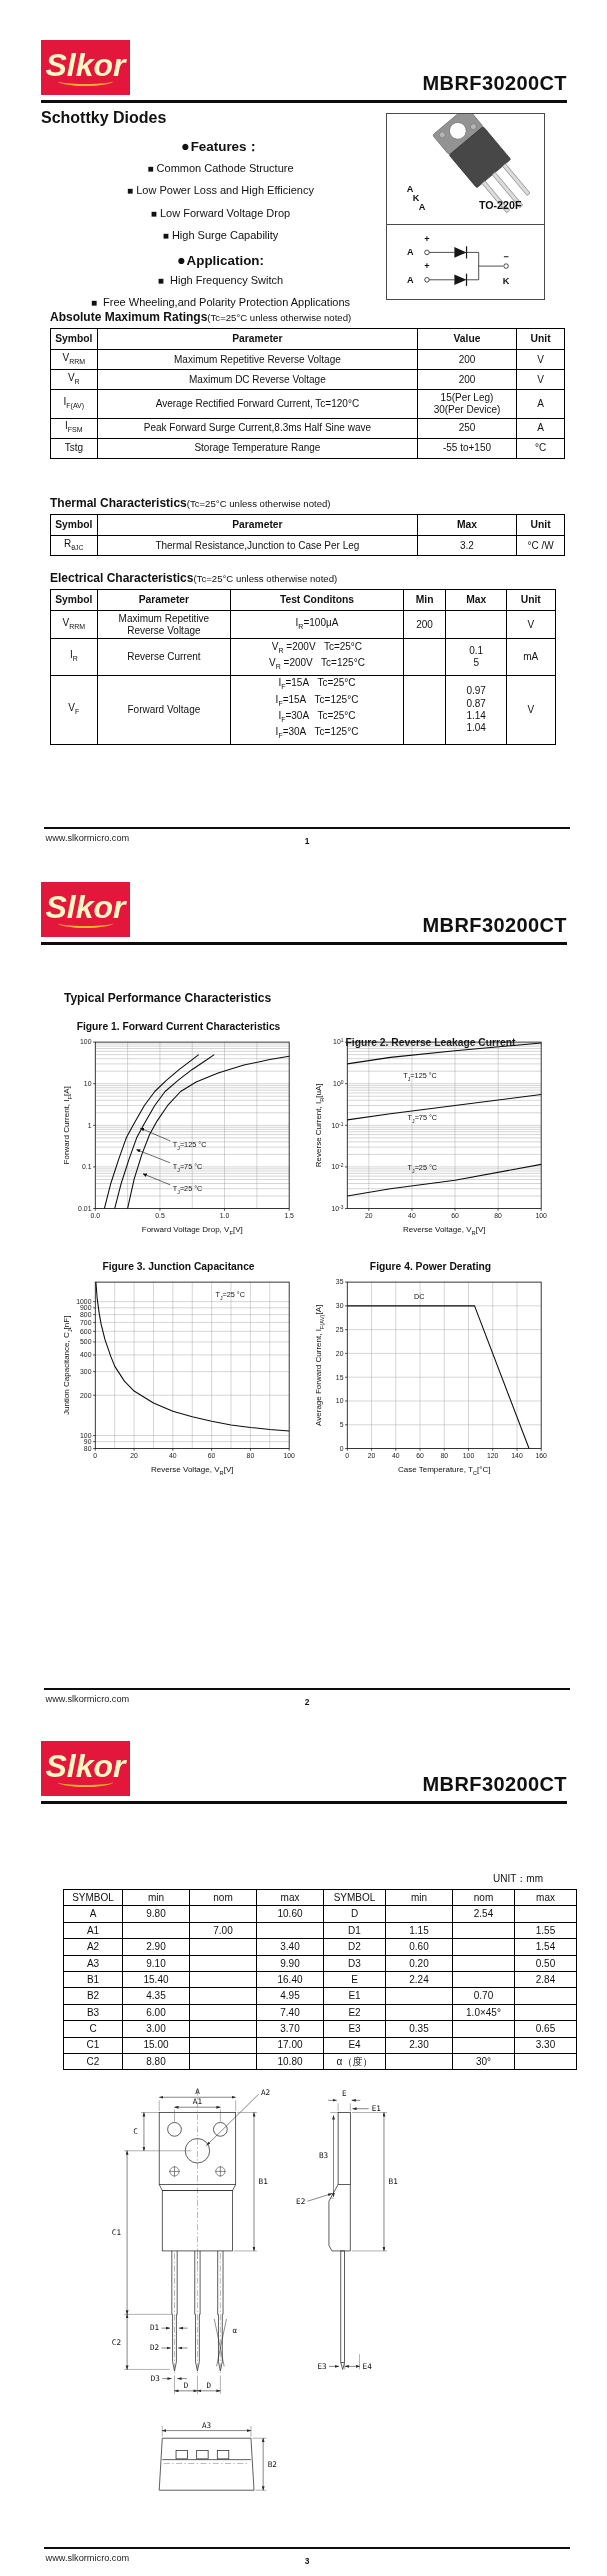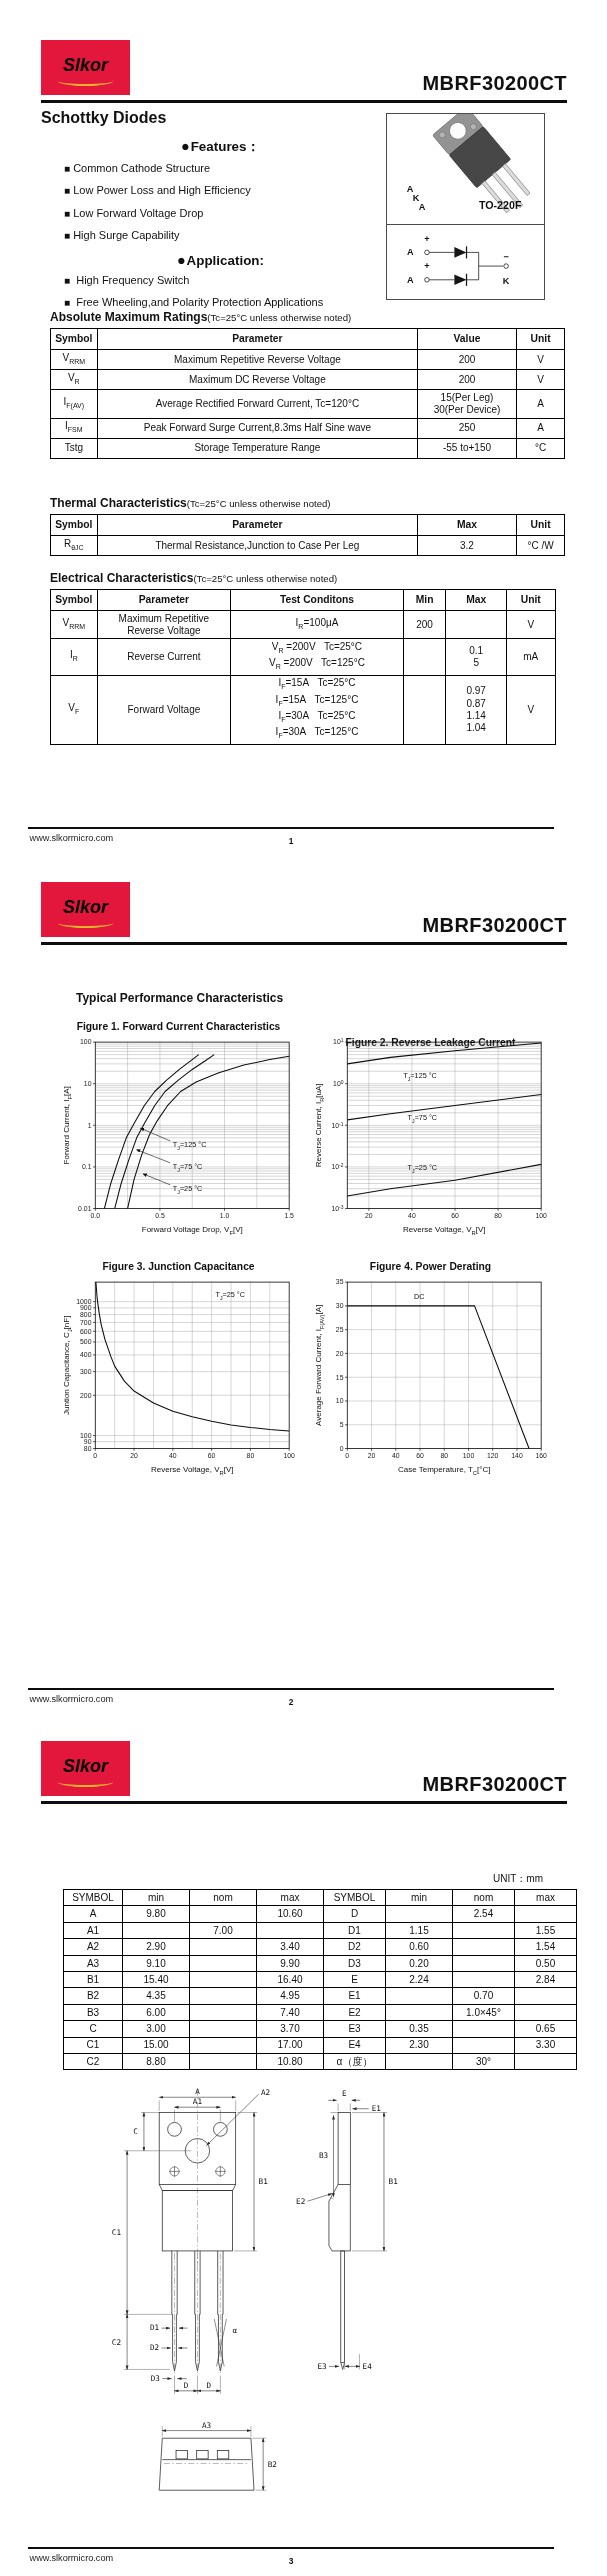--- a/index.html
+++ b/index.html
@@ -2,38 +2,38 @@
 <html style="font-size:12.2px"><head>
 <meta charset="utf-8">
 <style>
   html,body{margin:0;padding:0;background:#fff;}
   body{font-family:"Liberation Sans", sans-serif;color:#111;width:607px;}
   .page{position:relative;width:607px;height:859px;background:#fff;overflow:hidden;}
   
   .hdr{position:absolute;left:41px;width:526px;}
   .hdr .logo{position:absolute;left:0;top:0;width:89px;height:55px;background:#e3173c;
     display:flex;align-items:center;justify-content:center;}
-  .logo-text{font-style:italic;font-weight:bold;font-size:18px;color:#000000;position:relative;top:-2.3px;}
+  .logo-text{font-style:italic;font-weight:bold;font-size:32px;color:#fef9c3;position:relative;top:-2.3px;}
   .logo-swoosh{position:absolute;left:17px;bottom:9.2px;width:55px;height:7.6px;
     border-bottom:2.3px solid #f2b22c;border-radius:50%;}
   .hdr .part{position:absolute;right:0;bottom:7.6px;font-weight:bold;font-size:20px;letter-spacing:0.4px;}
   .hdr .rule,.ftr .rule{position:absolute;left:0;right:0;height:3.1px;background:#0d0d0d;}
   .hdr .rule{bottom:0;}
   
-  .ftr{position:absolute;left:28px;width:526px;height:23px;}
+  .ftr{position:absolute;left:44px;width:526px;height:23px;}
   .ftr .rule{top:0;height:2.3px;}
   .ftr .site{position:absolute;left:1.5px;top:6.1px;font-size:9.2px;color:#222;}
   .ftr .pg{position:absolute;left:0;right:0;top:9.2px;text-align:center;font-size:8.4px;font-weight:bold;}
   
   .subtitle{position:absolute;left:41px;top:109px;font-size:16px;font-weight:bold;}
   .feat{position:absolute;left:64px;top:138px;width:313px;font-size:11px;}
   .feat .h{font-size:13.4px;font-weight:bold;margin:0 0 6.1px 0;text-align:center;}
   .feat .h .dot{font-size:14.5px;margin-right:0.8px;}
   .feat ul{list-style:none;margin:0 0 4.6px 0;padding:0;}
-  .feat li{margin:0 0 9.2px 0;line-height:12.2px;}
+  .feat li{margin:0 0 9.2px 0;line-height:12.2px;text-align:center;}
   .feat .sq{font-size:10px;margin-right:3.1px;}
   .pkg-panel{position:absolute;left:386px;top:113px;width:159px;height:187px;border:1.5px solid #4a4a4a;box-sizing:border-box;background:#fff;}
   .pkg-top{height:111px;border-bottom:1.5px solid #4a4a4a;box-sizing:border-box;}
   .pkg-bot{height:73px;}
   .sec-title{position:absolute;left:50px;font-size:12px;font-weight:bold;}
   .sec-title .cond{font-weight:normal;font-size:9.6px;}
   table.dt{border-collapse:collapse;table-layout:fixed;position:absolute;left:50px;background:#fff;
     font-size:10px;text-align:center;border:1.5px solid #000;}
   table.dt th,table.dt td{border:1.1px solid #000;padding:1.5px 2.3px;vertical-align:middle;line-height:12.2px;overflow:hidden;}
   table.dt th{font-weight:bold;font-size:10.3px;height:17px;}
@@ -43,21 +43,21 @@
   .t-abs th:nth-child(1){width:41px}.t-abs th:nth-child(2){width:315px}
   .t-abs th:nth-child(3){width:93px}.t-abs th:nth-child(4){width:43px}
   .t-th{width:496px;top:514px;}
   .t-th th:nth-child(1){width:41px}.t-th th:nth-child(2){width:315px}
   .t-th th:nth-child(3){width:93px}.t-th th:nth-child(4){width:43px}
   .t-el{width:496px;top:589px;}
   .t-el th:nth-child(1){width:41px}.t-el th:nth-child(2){width:128px}
   .t-el th:nth-child(3){width:167px}.t-el th:nth-child(4){width:37px}
   .t-el th:nth-child(5){width:55px}.t-el th:nth-child(6){width:43px}
   
-  .perf-h{position:absolute;left:76px;top:132px;font-size:12px;font-weight:bold;}
+  .perf-h{position:absolute;left:64px;top:132px;font-size:12px;font-weight:bold;}
   .fig-title{position:absolute;width:237px;text-align:center;font-size:10.3px;font-weight:bold;}
   .chart{position:absolute;width:237px;height:200px;}
   .chart .grid line{stroke:#9a9a9a;stroke-width:.55;}
   .chart .frame{fill:none;stroke:#111;stroke-width:1.1;}
   .chart .tick{stroke:#111;stroke-width:.9;}
   .chart .tl{font-size:9px;fill:#222;font-family:"Liberation Sans",sans-serif;}
   .chart .curve{fill:none;stroke:#0d0d0d;stroke-width:1.4;stroke-linejoin:round;}
   .chart .ann{font-size:9.5px;fill:#111;}
   .chart .ann-arrow{stroke:#111;stroke-width:.8;}
   .chart .axl{font-size:10.5px;fill:#111;}

